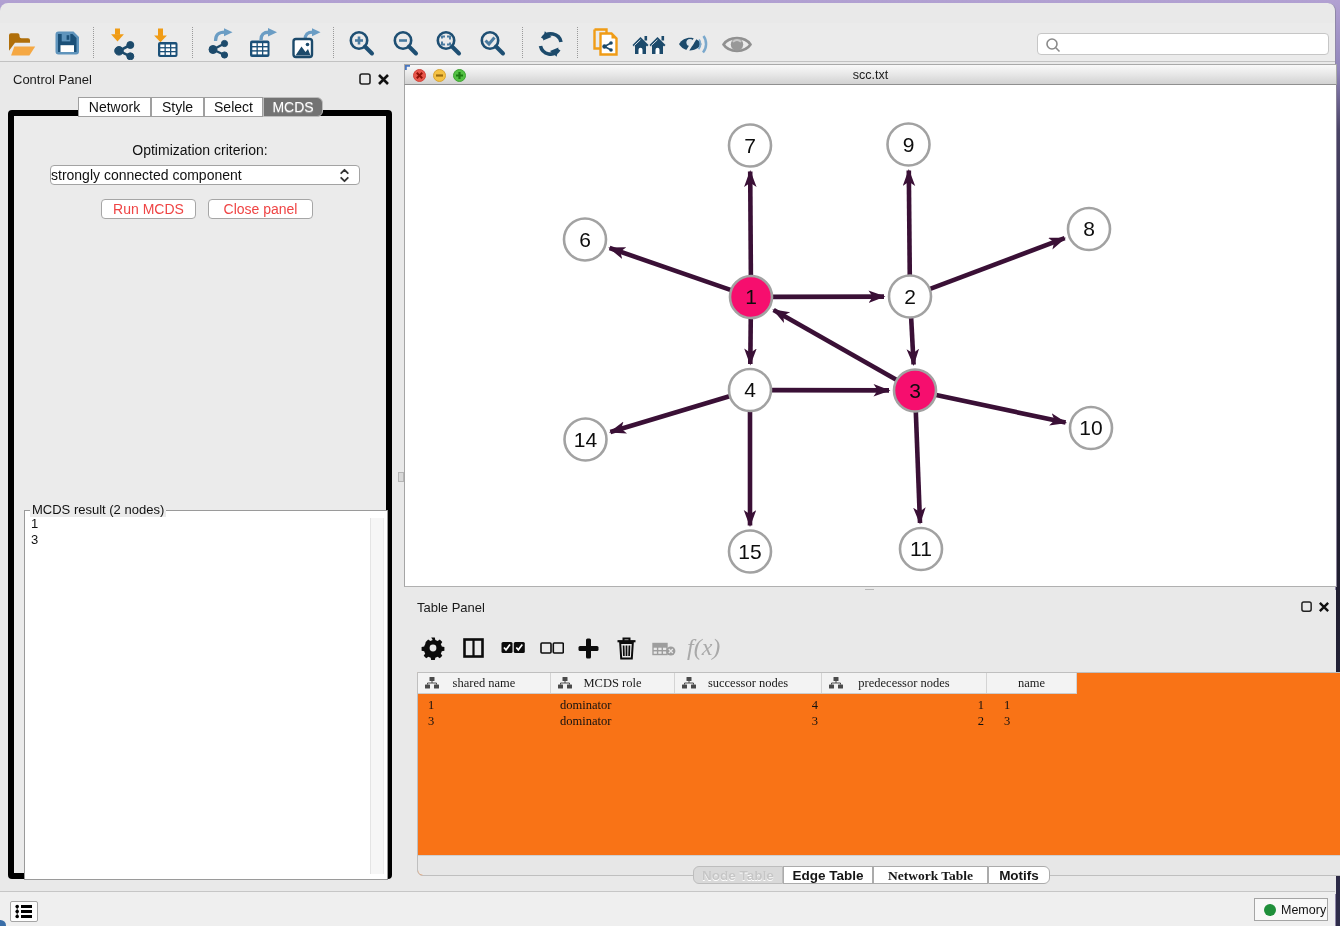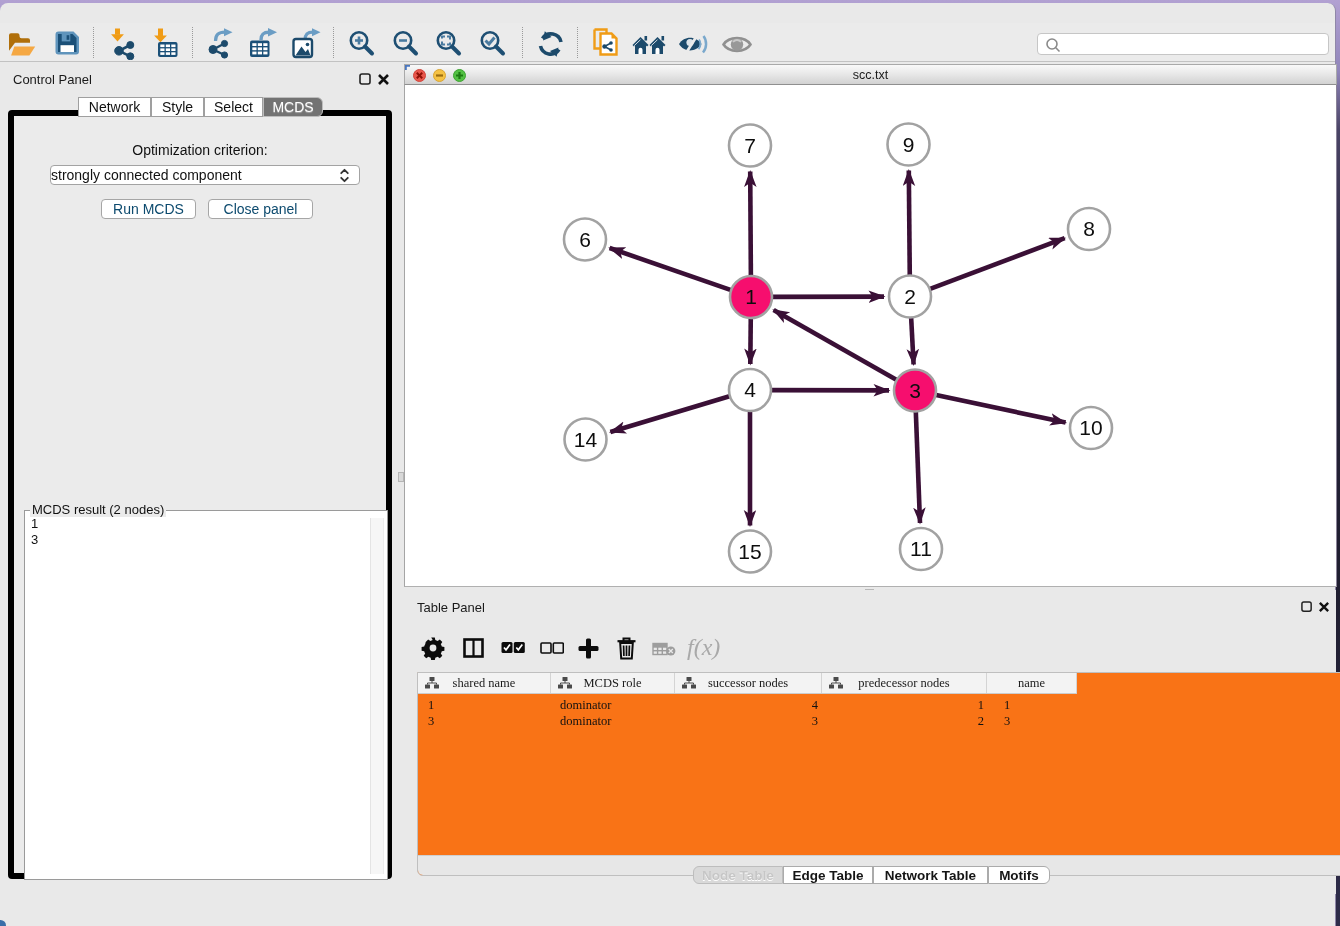--- a/index.html
+++ b/index.html
@@ -24,21 +24,21 @@
 .panebtn { position:absolute; font-size:13px; color:#111; }
 .cp-tabs { position:absolute; z-index:5; }
 .cptab { position:absolute; top:0; height:20px; background:#fff; border:1px solid #9f9f9f;
   font-size:14px; color:#111; text-align:center; line-height:19px; }
 .cp-box { position:absolute; left:8px; top:107px; width:384px; height:769px; background:#ebebeb;
   border:6px solid #000000; border-radius:4px; }
 .opt-label { position:absolute; left:0; top:26px; width:100%; text-align:center; font-size:14px; color:#111; }
 .dropdown { position:absolute; left:36px; top:49px; width:310px; height:20px; background:#fff;
   border:1px solid #a3a3a3; border-radius:4px; font-size:14px; color:#111; line-height:18px; }
 .btn { position:absolute; top:83px; height:20px; background:#fff; border:1px solid #a6a6a6;
-  border-radius:4px; font-size:14px; color:#0c4a6e; text-align:center; line-height:18px; }
+  border-radius:4px; font-size:14px; color:#ef4444; text-align:center; line-height:18px; }
 .fs-white { position:absolute; left:10px; top:394px; width:364px; height:370px; background:#fff;
   border:1px solid #9a9a9a; }
 .fs-leg { position:absolute; left:16px; top:386px; font-size:13px; color:#111; background:transparent; }
 .fs-track { position:absolute; right:3px; top:7px; width:14px; height:356px; background:#f6f6f6;
   border-left:1px solid #e4e4e4; border-right:1px solid #ececec; }
 .fs-txt { position:absolute; left:6px; top:5px; font-size:13px; color:#111; line-height:16px; }
 
 .net { position:absolute; left:404px; top:61px; width:933px; height:523px; }
 .net-title, .net-canvas { border-right:1px solid #8a8398; }
 .net-title { position:absolute; left:0; top:0; width:100%; height:21px;
@@ -452,19 +452,36 @@
       <div class="td" style="left:10px;top:40px;">3</div>
       <div class="td" style="left:142px;top:40px;">dominator</div>
       <div class="td" style="left:257px;top:40px;width:143px;text-align:right;">3</div>
       <div class="td" style="left:404px;top:40px;width:162px;text-align:right;">2</div>
       <div class="td" style="left:586px;top:40px;">3</div>
       <div class="tbl-hscroll"></div>
     </div>
     <div class="bot-tabs" style="left:289px;">
       <div class="btab" style="left:0;width:90px;background:#d9d9d9;border-color:#bdbdbd;color:#c6c6c6;text-shadow:0 1px 0 #fff;border-top-left-radius:6px;border-bottom-left-radius:6px;">Node Table</div>
       <div class="btab" style="left:90px;width:90px;">Edge Table</div>
-      <div class="btab" style="left:180px;width:115px;">Network Table</div>
+      <div class="btab" style="left:180px;width:115px;font-family:Liberation Serif, serif;">Network Table</div>
       <div class="btab" style="left:295px;width:62px;border-top-right-radius:6px;border-bottom-right-radius:6px;">Motifs</div>
     </div>
   </div>
 
+  <div class="status">
+    <div style="position:absolute;left:10px;top:9px;width:28px;height:21px;background:#fdfdfd;border:1px solid #a5a5a5;border-radius:2px;">
+      <svg width="18" height="15" viewBox="0 0 18 15" style="position:absolute;left:4px;top:2px;">
+        <circle cx="2.2" cy="2.5" r="1.8" fill="#000"></circle>
+          <circle cx="2.2" cy="7.5" r="1.8" fill="#000"></circle>
+          <circle cx="2.2" cy="12.5" r="1.8" fill="#000"></circle>
+        <line x1="2.2" y1="2.5" x2="2.2" y2="12.5" stroke="#000" stroke-width="0.8"></line>
+        <rect x="6" y="1" width="11" height="3" fill="#000"></rect>
+          <rect x="6" y="6" width="11" height="3" fill="#000"></rect>
+          <rect x="6" y="11" width="11" height="3" fill="#000"></rect>
+      </svg>
+    </div>
+    <div style="position:absolute;left:1254px;top:6px;width:74px;height:23px;background:#f8f8f8;border:1px solid #a5a5a5;font-size:12.5px;color:#111;">
+      <span style="position:absolute;left:9px;top:5px;width:12px;height:12px;border-radius:50%;background:#1f8f3a;"></span>
+      <span style="position:absolute;left:26px;top:4px;">Memory</span>
+    </div>
+  </div>
 </div>
 <div style="position:absolute;left:-5px;top:920px;width:11px;height:11px;border-radius:50%;background:#3a6ea8;"></div>
 
 </body></html>

